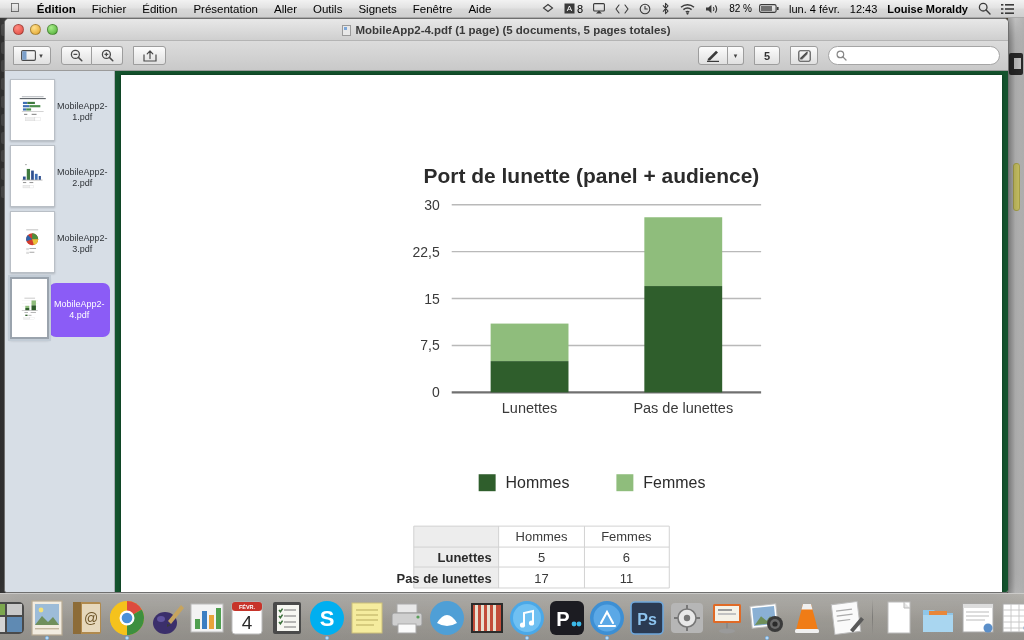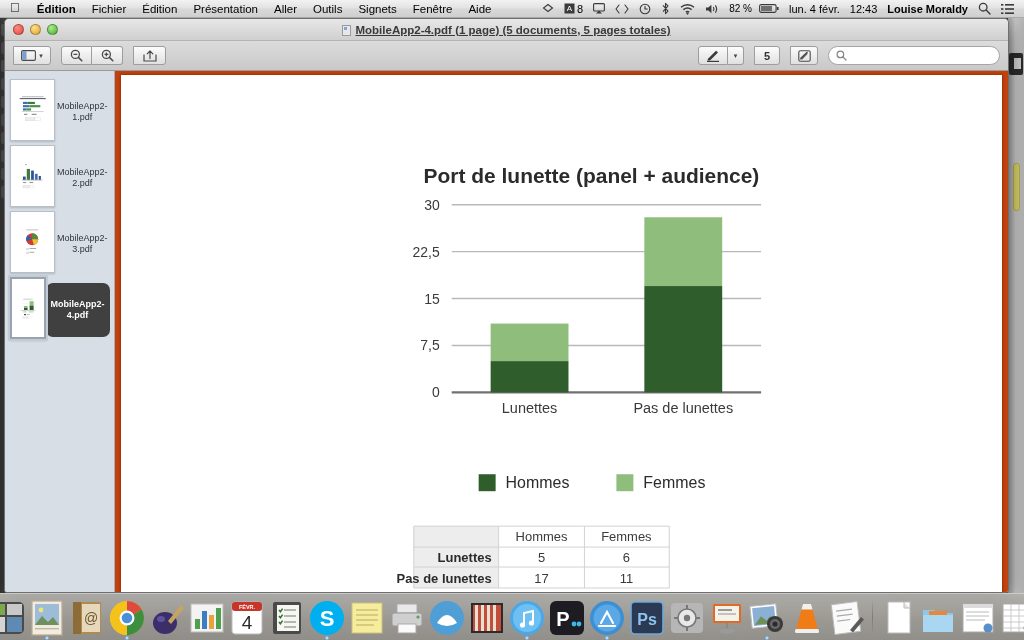--- a/index.html
+++ b/index.html
@@ -57,21 +57,20 @@
   }
   .traffic { display: flex; gap: 6px; padding-left: 8px; }
   .tl { width: 11px; height: 11px; border-radius: 50%; border: 1px solid rgba(0,0,0,.28); }
   .tl.r { background: radial-gradient(circle at 35% 30%, #ff8a80, #e0493f); }
   .tl.y { background: radial-gradient(circle at 35% 30%, #ffe08a, #e0a22a); }
   .tl.g { background: radial-gradient(circle at 35% 30%, #a8ee8a, #4caa32); }
   #win-title {
     position: absolute; left: 0; right: 0; text-align: center;
     font-size: 11.5px; font-weight: bold; color: #3a3a3a;
     pointer-events: none;
-    text-decoration: underline;
   }
   #win-title .docicon {
     display: inline-block; width: 9px; height: 11px; background: #e8e8e8;
     border: 1px solid #9a9a9a; vertical-align: -2px; margin-right: 4px; position: relative;
   }
   #win-title .docicon::after {
     content:''; position:absolute; left:1px; top:1px; width:3px; height:3px; background:#7da7d9;
   }
 
   #toolbar {
@@ -122,28 +121,28 @@
     position: relative; overflow: hidden;
   }
   .thumb-item.selected .thumb-frame {
     border: 2px solid #9aa3ad; box-shadow: 0 0 0 2px #c2ccd6, 0 1px 3px rgba(0,0,0,.3);
   }
   .thumb-label {
     font-size: 9px; color: #2f3338; text-align: center; line-height: 11px;
     margin-top: 3px; padding: 0 2px; max-width: 86px;
   }
   .thumb-item.selected .thumb-label {
-    background: #404040; color: #fff; border-radius: 7px; padding: 16px 5px;
-    font-weight: bold;
+    background: #8b5cf6; color: #fff; border-radius: 7px; padding: 16px 5px;
+    font-weight: normal;
   }
   .thumb-svg { width: 100%; height: 100%; display:block; }
 
   
   #pagearea {
-    flex: 1; background: #c2410c;
+    flex: 1; background: #14532d;
     padding: 4px 6px 0 6px; overflow: hidden; position: relative;
   }
   #page {
     width: 100%; height: 100%;
     background: #fff; box-shadow: 0 0 3px rgba(0,0,0,.4);
     position: relative;
   }
   #chartwrap { position: absolute; left: 0; top: 0; width: 100%; height: 100%; }
 
   

